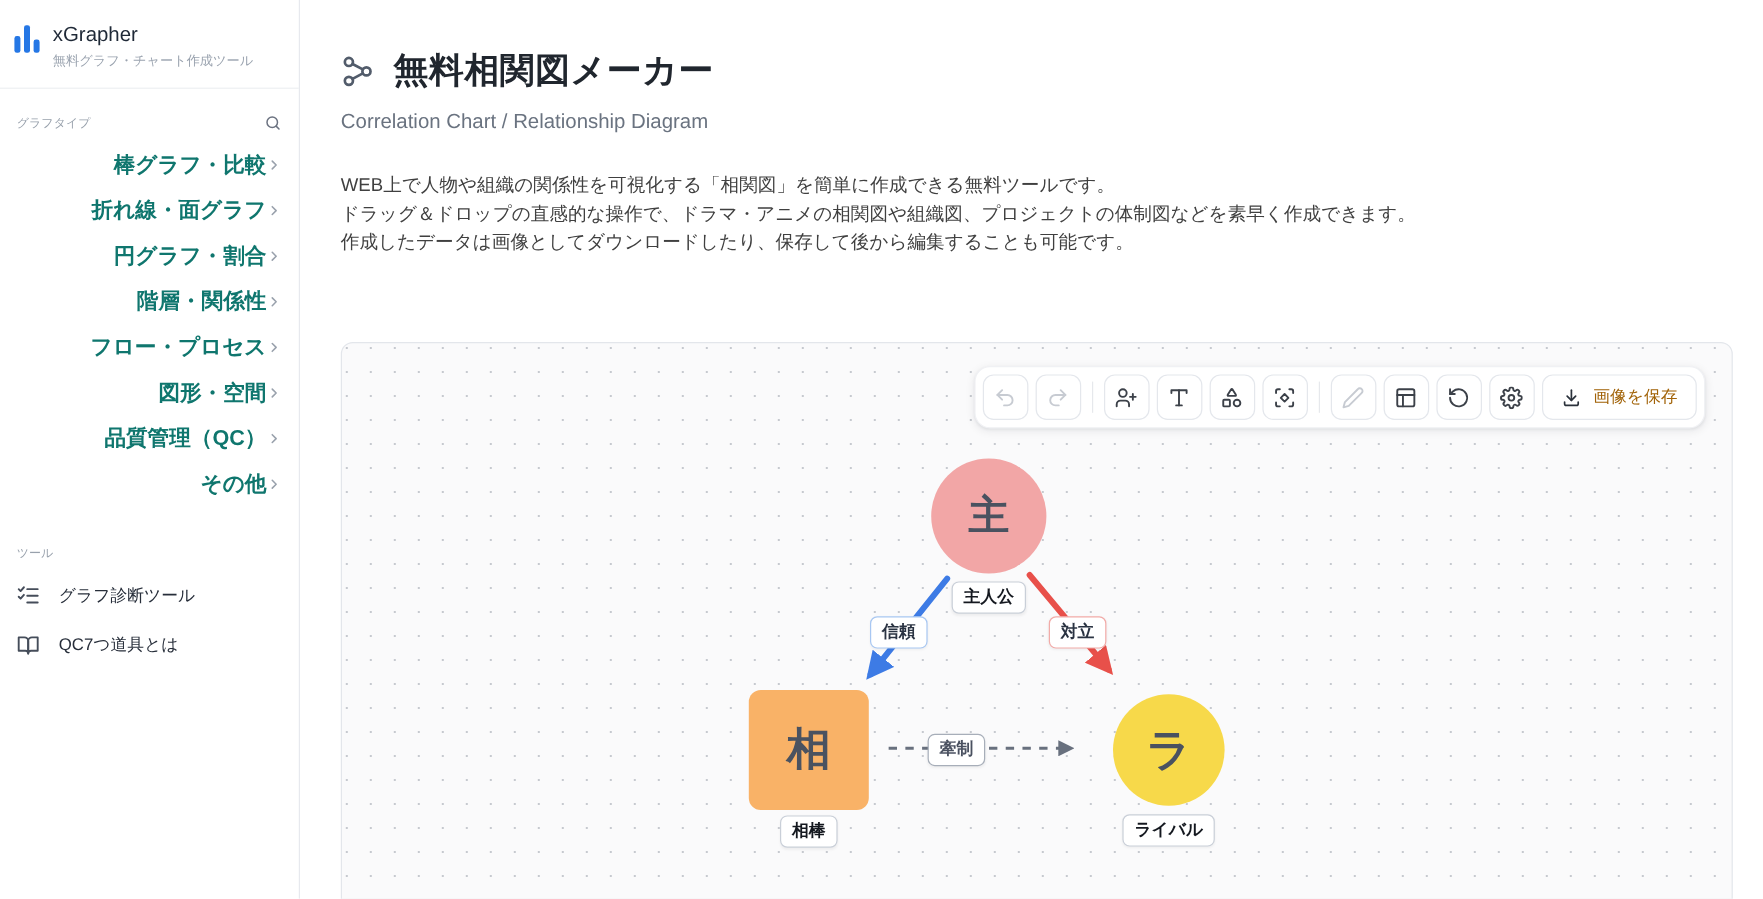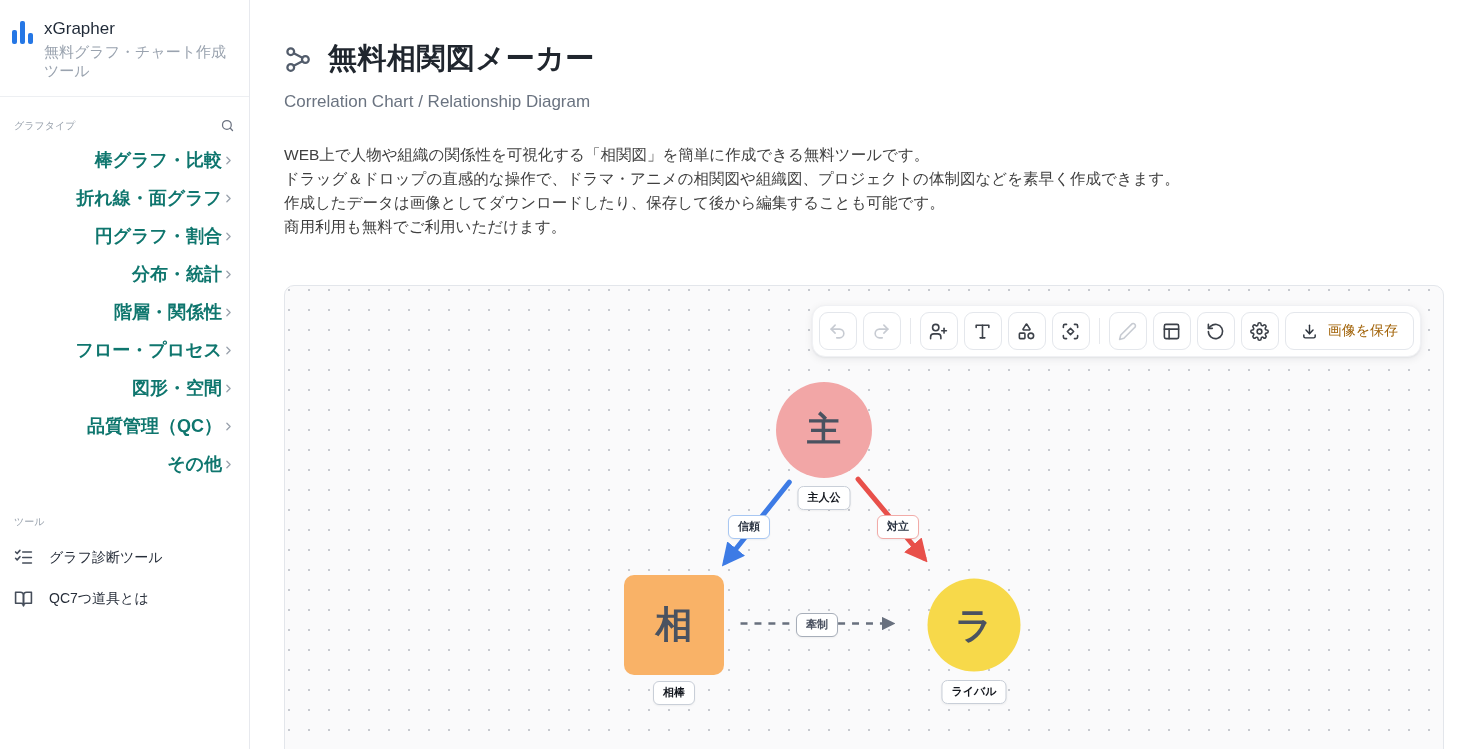--- a/index.html
+++ b/index.html
@@ -9,21 +9,21 @@
 
   
   .sidebar { position:absolute; left:0; top:0; width:250px; height:749px;
     background:#fff; border-right:1px solid #E7E9EE; }
   .brand { display:flex; align-items:flex-start; gap:11px; padding:19px 14px 15px 12px;
     border-bottom:1px solid #EDEFF2; }
   .logo-bars { display:flex; align-items:flex-end; gap:3px; height:23px; margin-top:2px; }
   .logo-bars i { display:block; width:5px; background:#2577E5; border-radius:2px; }
   .logo-bars i:nth-child(1){height:14px;} .logo-bars i:nth-child(2){height:23px;} .logo-bars i:nth-child(3){height:11px;}
   .brand-name { font-size:17px; font-weight:400; color:#1F2937; }
-  .brand-tagline { font-size:15px; color:#9AA3AF; margin-top:4px; }
+  .brand-tagline { font-size:11px; color:#9AA3AF; margin-top:4px; }
   .side-body { padding:0 13px; }
   .side-header { display:flex; justify-content:space-between; align-items:center;
     margin:21px 1px 8px 1px; color:#98A1AC; font-size:10px; }
   .menu-item { display:flex; justify-content:flex-end; align-items:center;
     padding:7px 1px; font-size:18px; font-weight:600; color:#0f766e; cursor:pointer; }
   .menu-item svg { width:13px; height:13px; stroke:#99A1AC; }
   .tools-header { margin-top:32px; }
   .tool-item { display:flex; align-items:flex-end; gap:16px; padding:11px 1px;
     font-size:14px; color:#272E3A; cursor:pointer; }
   .tool-item svg { width:19px; height:19px; stroke:#454D5A; flex:none; }
@@ -59,30 +59,30 @@
   .edges-svg { position:absolute; inset:0; width:100%; height:100%; }
   .node { position:absolute; transform:translate(-50%,-50%); display:flex; align-items:center;
     justify-content:center; font-weight:700; color:#4A5260; cursor:pointer; }
   .node-protagonist { left:539px; top:144px; width:96px; height:96px; border-radius:50%;
     background:#F2A6A6; font-size:34px; }
   .node-partner { left:389px; top:339px; width:100px; height:100px; border-radius:10px;
     background:#F9B267; font-size:37px; }
   .node-rival { left:689px; top:339px; width:93px; height:93px; border-radius:50%;
     background:#F7D94A; font-size:37px; }
   .tag { position:absolute; transform:translate(-50%,-50%); background:#fff;
-    border:1px solid #C9CFD8; border-radius:6px; padding:3px 9px 4px; font-size:11px;
+    border:1px solid #C9CFD8; border-radius:6px; padding:3px 9px 4px; font-size:14px;
     font-weight:700; color:#14181F; white-space:nowrap; box-shadow:0 1px 2px rgba(0,0,0,.05);
     cursor:pointer; }
   .tag-protagonist { left:539px; top:212px; }
   .tag-partner { left:389px; top:407px; }
   .tag-rival { left:689px; top:406px; }
   .tag-edge { font-weight:600; color:#2A3342; }
   .tag-trust { left:464px; top:241px; border-color:#A8C7F2; }
   .tag-conflict { left:613px; top:241px; border-color:#F2ABA8; }
-  .tag-restraint { left:532px; top:339px; border-color:#A7AEB9; color:#4A5160; }
+  .tag-restraint { left:512px; top:339px; border-color:#A7AEB9; color:#4A5160; }
 </style>
 </head>
 <body>
 
 <aside class="sidebar">
   <div class="brand">
     <span class="logo-bars">
         <i></i>
         <i></i>
         <i></i>
@@ -114,26 +114,20 @@
           <polyline points="9 6 15 12 9 18"></polyline>
         </svg>
     </div>
     <div class="menu-item">
       <span>円グラフ・割合</span>
       <svg viewBox="0 0 24 24" fill="none" stroke-width="2.4" stroke-linecap="round" stroke-linejoin="round">
           <polyline points="9 6 15 12 9 18"></polyline>
         </svg>
     </div>
     <div class="menu-item">
-      <span>分布・統計</span>
-      <svg viewBox="0 0 24 24" fill="none" stroke-width="2.4" stroke-linecap="round" stroke-linejoin="round">
-          <polyline points="9 6 15 12 9 18"></polyline>
-        </svg>
-    </div>
-    <div class="menu-item">
       <span>階層・関係性</span>
       <svg viewBox="0 0 24 24" fill="none" stroke-width="2.4" stroke-linecap="round" stroke-linejoin="round">
           <polyline points="9 6 15 12 9 18"></polyline>
         </svg>
     </div>
     <div class="menu-item">
       <span>フロー・プロセス</span>
       <svg viewBox="0 0 24 24" fill="none" stroke-width="2.4" stroke-linecap="round" stroke-linejoin="round">
           <polyline points="9 6 15 12 9 18"></polyline>
         </svg>
@@ -190,21 +184,20 @@
         <line x1="8.7" y1="17.5" x2="16.3" y2="13.5"></line>
       </svg>
     <h1 class="page-title">無料相関図メーカー</h1>
   </div>
   <div class="page-subtitle">Correlation Chart / Relationship Diagram</div>
 
   <div class="page-desc">
     <div>WEB上で人物や組織の関係性を可視化する「相関図」を簡単に作成できる無料ツールです。</div>
     <div>ドラッグ＆ドロップの直感的な操作で、ドラマ・アニメの相関図や組織図、プロジェクトの体制図などを素早く作成できます。</div>
     <div>作成したデータは画像としてダウンロードしたり、保存して後から編集することも可能です。</div>
-    <div>商用利用も無料でご利用いただけます。</div>
   </div>
 
   <div class="canvas">
 
     <svg class="edges-svg" viewBox="0 0 1160 465">
       <defs>
         <marker id="ah-blue" markerWidth="4.6" markerHeight="4.6" refX="3.4" refY="2.3" orient="auto" markerUnits="strokeWidth">
             <path d="M0,0 L4.6,2.3 L0,4.6 Z" fill="#3D7BE5"></path>
           </marker>
         <marker id="ah-red" markerWidth="4.6" markerHeight="4.6" refX="3.4" refY="2.3" orient="auto" markerUnits="strokeWidth">

